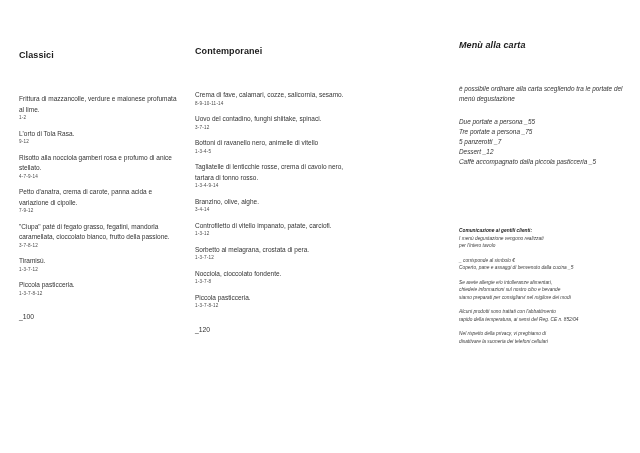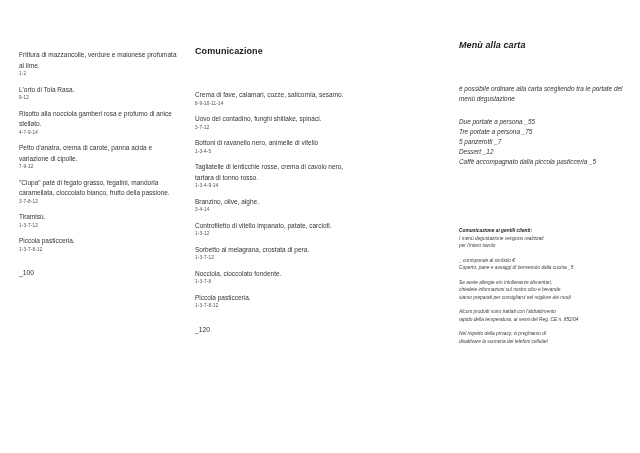--- a/index.html
+++ b/index.html
@@ -35,20 +35,21 @@
   .notes-title { font-size:4.8px; font-weight:bold; line-height:7.5px; color:#222222; }
   .note { font-size:4.8px; line-height:7.5px; color:#3d3d3d; white-space:pre-line; margin-bottom:7px; }
   .note-first { margin-top:0; }
 </style>
 </head>
 <body>
 
 <div class="page">
 
   <div class="col col-classici">
+    <div class="col-title">Classici</div>
 
     <div class="menu-item">
       <div class="item-name">Frittura di mazzancolle, verdure e maionese profumata al lime.</div>
       <div class="item-allergens">1-2</div>
     </div>
     <div class="menu-item">
       <div class="item-name">L'orto di Tola Rasa.</div>
       <div class="item-allergens">9-12</div>
     </div>
     <div class="menu-item">
@@ -69,21 +70,21 @@
     </div>
     <div class="menu-item">
       <div class="item-name">Piccola pasticceria.</div>
       <div class="item-allergens">1-3-7-8-12</div>
     </div>
 
     <div class="menu-price">_100</div>
   </div>
 
   <div class="col col-contemporanei">
-    <div class="col-title">Comunicazione</div>
+    <div class="col-title">Contemporanei</div>
 
     <div class="menu-item">
       <div class="item-name">Crema di fave, calamari, cozze, salicornia, sesamo.</div>
       <div class="item-allergens">8-9-10-11-14</div>
     </div>
     <div class="menu-item">
       <div class="item-name">Uovo del contadino, funghi shiitake, spinaci.</div>
       <div class="item-allergens">3-7-12</div>
     </div>
     <div class="menu-item">

